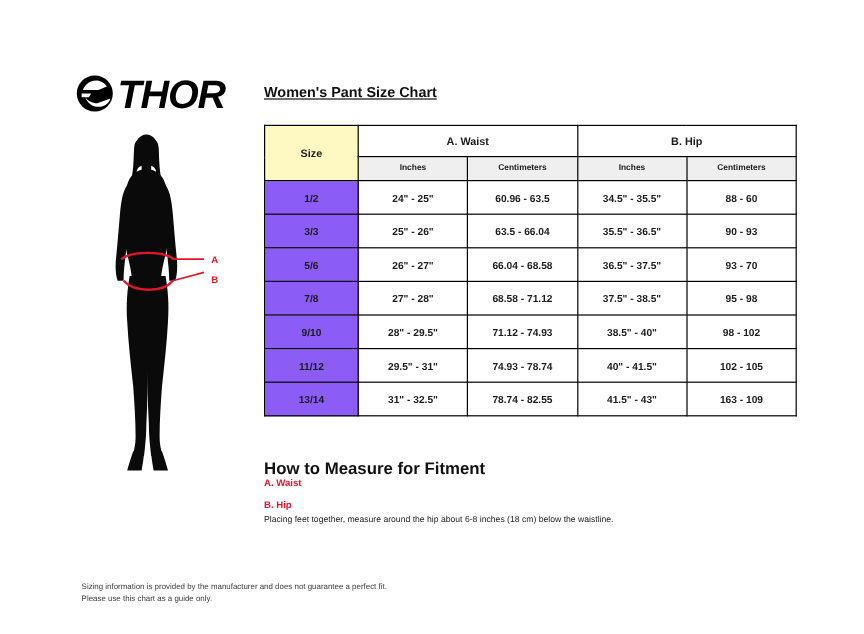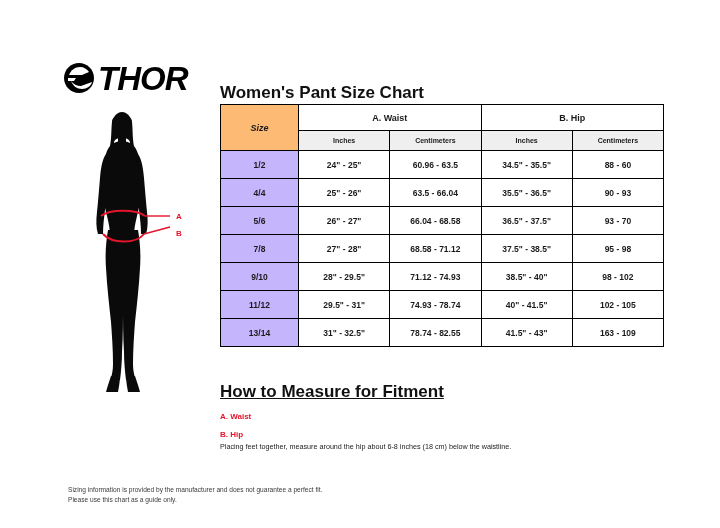--- a/index.html
+++ b/index.html
@@ -58,24 +58,25 @@
     color: #e3152b;
     font-family: "Liberation Sans", sans-serif;
   }
   #label-a { left: 106px; top: 104px; }
   #label-b { left: 106px; top: 121px; }
 
   
   #chart-title {
     position: absolute;
     left: 220px;
-    top: 83px;
-    font-size: 17px;
+    top: 70px;
+    font-size: 12px;
     font-weight: bold;
     color: #111;
+    text-decoration: underline;
   }
 
   
   #size-table {
     position: absolute;
     left: 220px;
     top: 104px;
     width: 444px;
     border-collapse: collapse;
     table-layout: fixed;
@@ -87,54 +88,51 @@
   }
   .hdr-group {
     height: 26px;
     font-size: 9px;
     font-weight: bold;
     background: #ffffff;
   }
   .hdr-size {
     font-size: 9px;
     font-weight: bold;
-    background: #fdba74;
+    background: #fef9c3;
     width: 78px;
-    font-style: italic;
   }
   .hdr-sub {
     height: 20px;
     font-size: 7px;
     font-weight: bold;
     background: #efefef;
   }
   #size-table tbody td {
     height: 28px;
     font-size: 8.5px;
     font-weight: bold;
   }
   #size-table tbody td.sz {
-    background: #c4b5fd;
+    background: #8b5cf6;
     font-size: 8.5px;
     font-weight: bold;
   }
 
   
   #howto {
     position: absolute;
     left: 220px;
     top: 382px;
     width: 450px;
   }
   #howto .h {
-    font-size: 17px;
+    font-size: 14px;
     font-weight: bold;
     color: #111;
-    margin-bottom: 10px;
-    text-decoration: underline;
   }
   #howto .sec { margin-bottom: 9px; }
   #howto .sec .k {
     font-size: 8px;
     font-weight: bold;
     color: #e3152b;
     margin-bottom: 3px;
   }
   #howto .sec .d {
     font-size: 7.2px;
@@ -230,21 +228,21 @@
     </thead>
     <tbody>
       <tr>
         <td class="sz">1/2</td>
         <td>24" - 25"</td>
         <td>60.96 - 63.5</td>
         <td>34.5" - 35.5"</td>
         <td>88 - 60</td>
       </tr>
       <tr>
-        <td class="sz">4/4</td>
+        <td class="sz">3/3</td>
         <td>25" - 26"</td>
         <td>63.5 - 66.04</td>
         <td>35.5" - 36.5"</td>
         <td>90 - 93</td>
       </tr>
       <tr>
         <td class="sz">5/6</td>
         <td>26" - 27"</td>
         <td>66.04 - 68.58</td>
         <td>36.5" - 37.5"</td>

